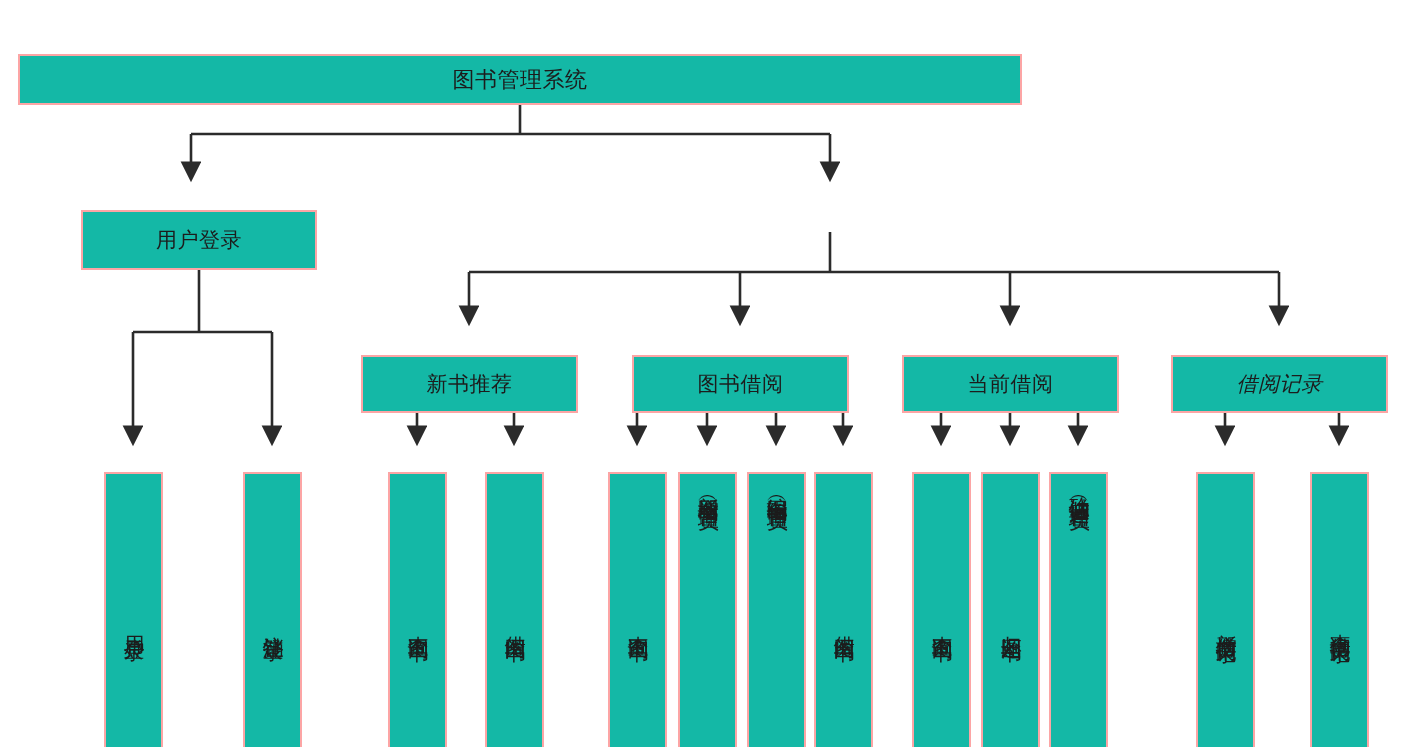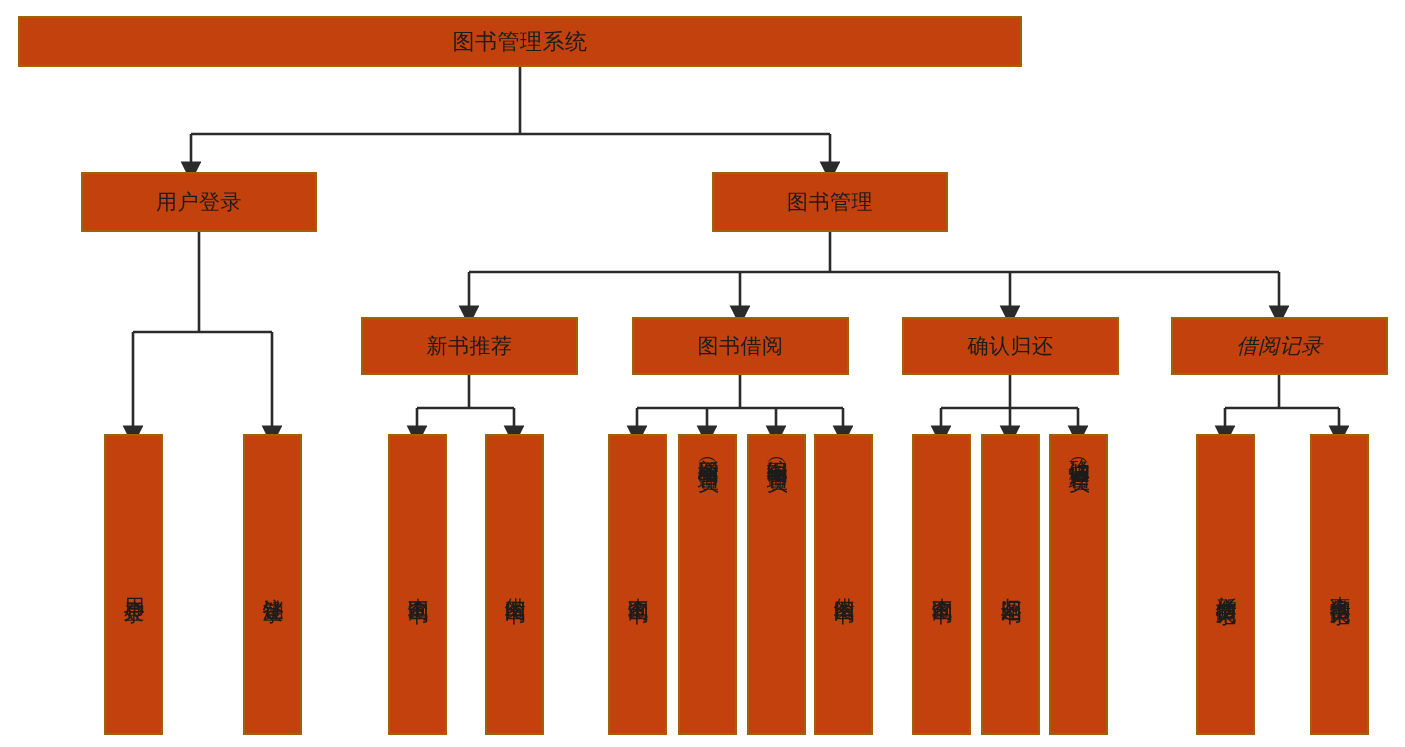--- a/index.html
+++ b/index.html
@@ -22,26 +22,27 @@
     position: absolute;
     left: 0;
     top: 0;
     width: 1405px;
     height: 747px;
     pointer-events: none;
   }
   .node {
     position: absolute;
     box-sizing: border-box;
-    background: #c2410c;
-    border: 2px solid #a16207;
+    background: #14b8a6;
+    border: 2px solid #fca5a5;
     display: flex;
     align-items: center;
     justify-content: center;
     color: #1c1c1c;
+    margin-top: 38px;
   }
   .node .label {
     font-size: 21px;
     line-height: 1.15;
     letter-spacing: 0.5px;
     white-space: nowrap;
   }
   .node.root .label { font-size: 22px; }
   .node.leaf {
     align-items: flex-start;
@@ -124,32 +125,29 @@
     </g>
   </svg>
 
   <div class="node root" style="left:18px; top:16px; width:1004px; height:51px;">
     <span class="label">图书管理系统</span>
   </div>
 
   <div class="node" style="left:81px; top:172px; width:236px; height:60px;">
     <span class="label">用户登录</span>
   </div>
-  <div class="node" style="left:712px; top:172px; width:236px; height:60px;">
-    <span class="label">图书管理</span>
-  </div>
 
   <div class="node" style="left:632px; top:317px; width:217px; height:58px;">
     <span class="label">图书借阅</span>
   </div>
   <div class="node" style="left:361px; top:317px; width:217px; height:58px;">
     <span class="label">新书推荐</span>
   </div>
   <div class="node" style="left:902px; top:317px; width:217px; height:58px;">
-    <span class="label">确认归还</span>
+    <span class="label">当前借阅</span>
   </div>
   <div class="node" style="left:1171px; top:317px; width:217px; height:58px;font-style:italic;">
     <span class="label">借阅记录</span>
   </div>
 
   <div class="node leaf centered" style="left:104px; top:434px; width:59px; height:301px;">
     <span class="label">用户登录</span>
   </div>
   <div class="node leaf centered" style="left:243px; top:434px; width:59px; height:301px;">
     <span class="label">注销登录</span>

